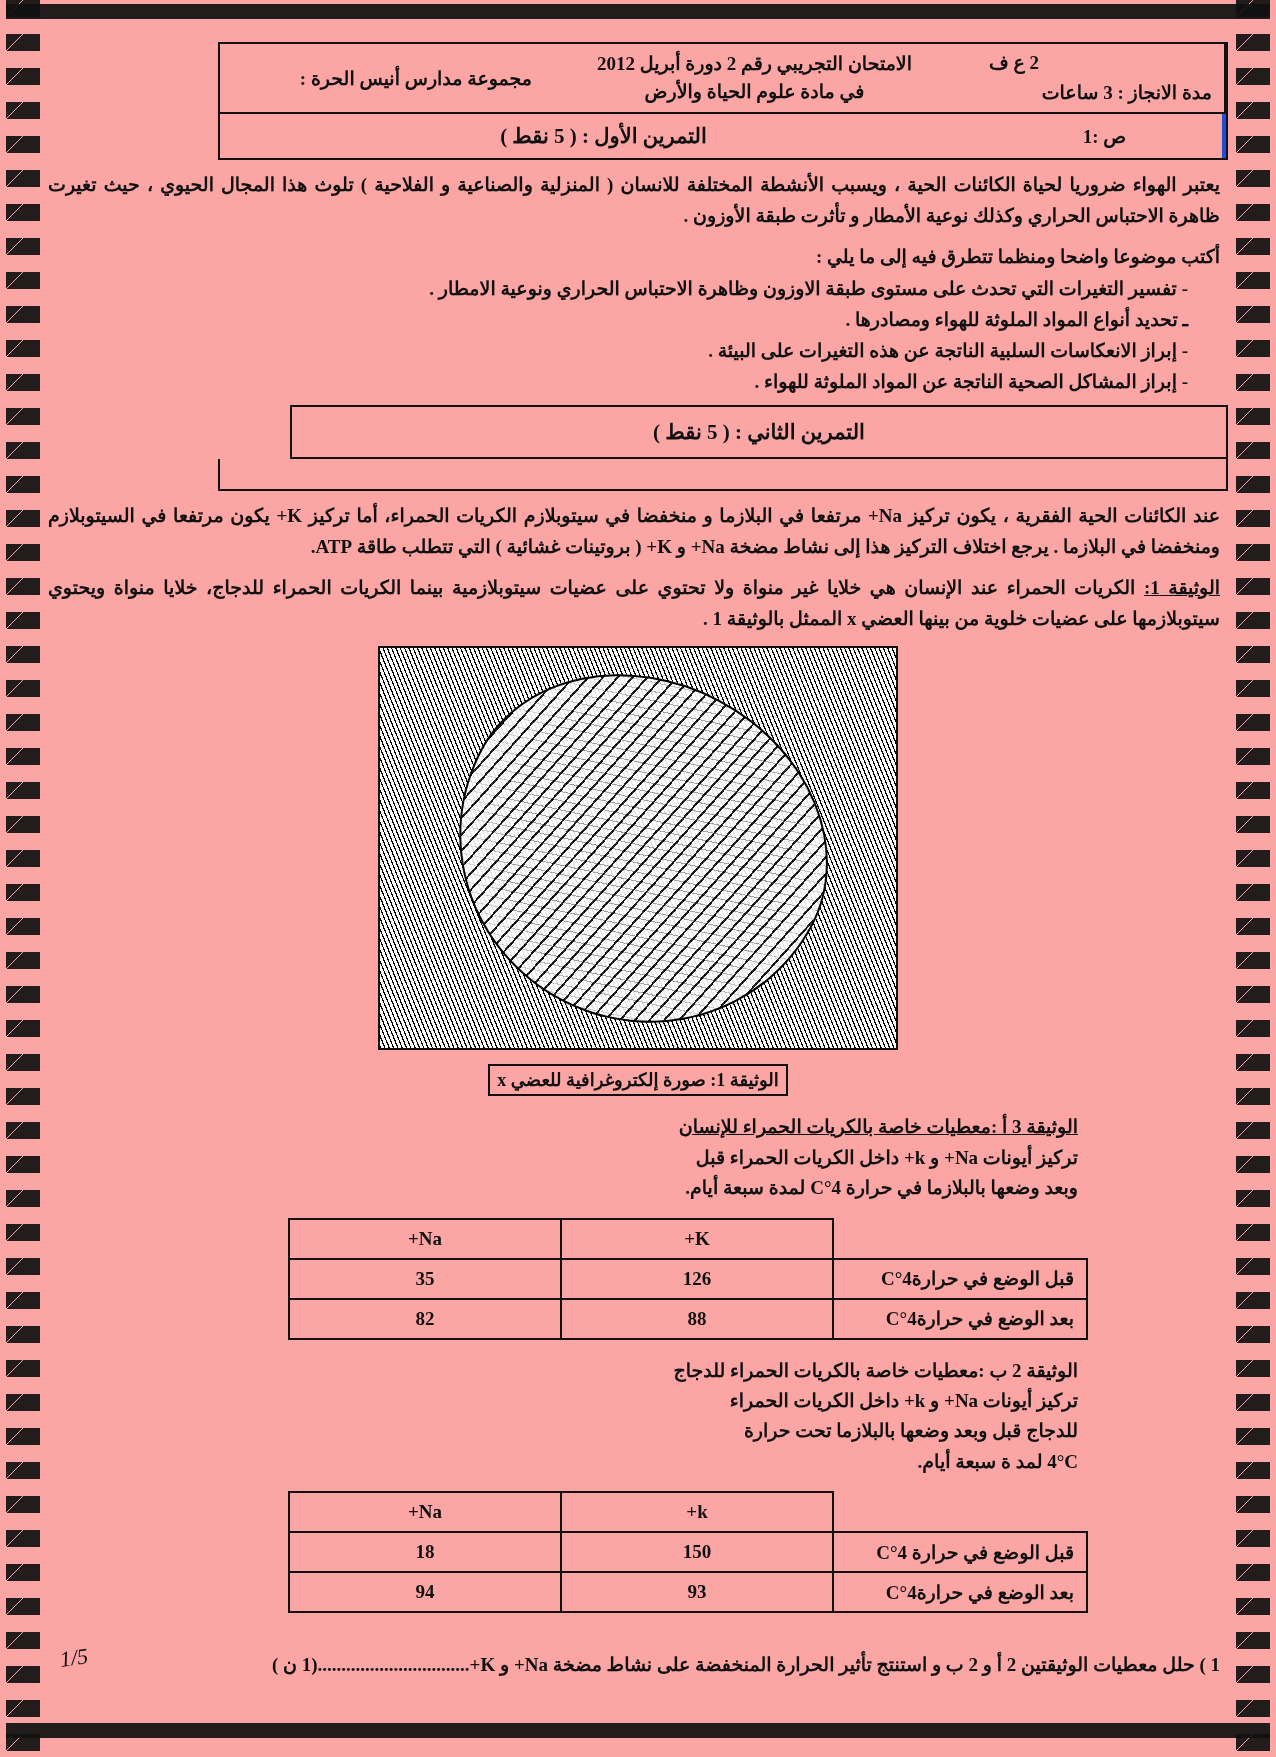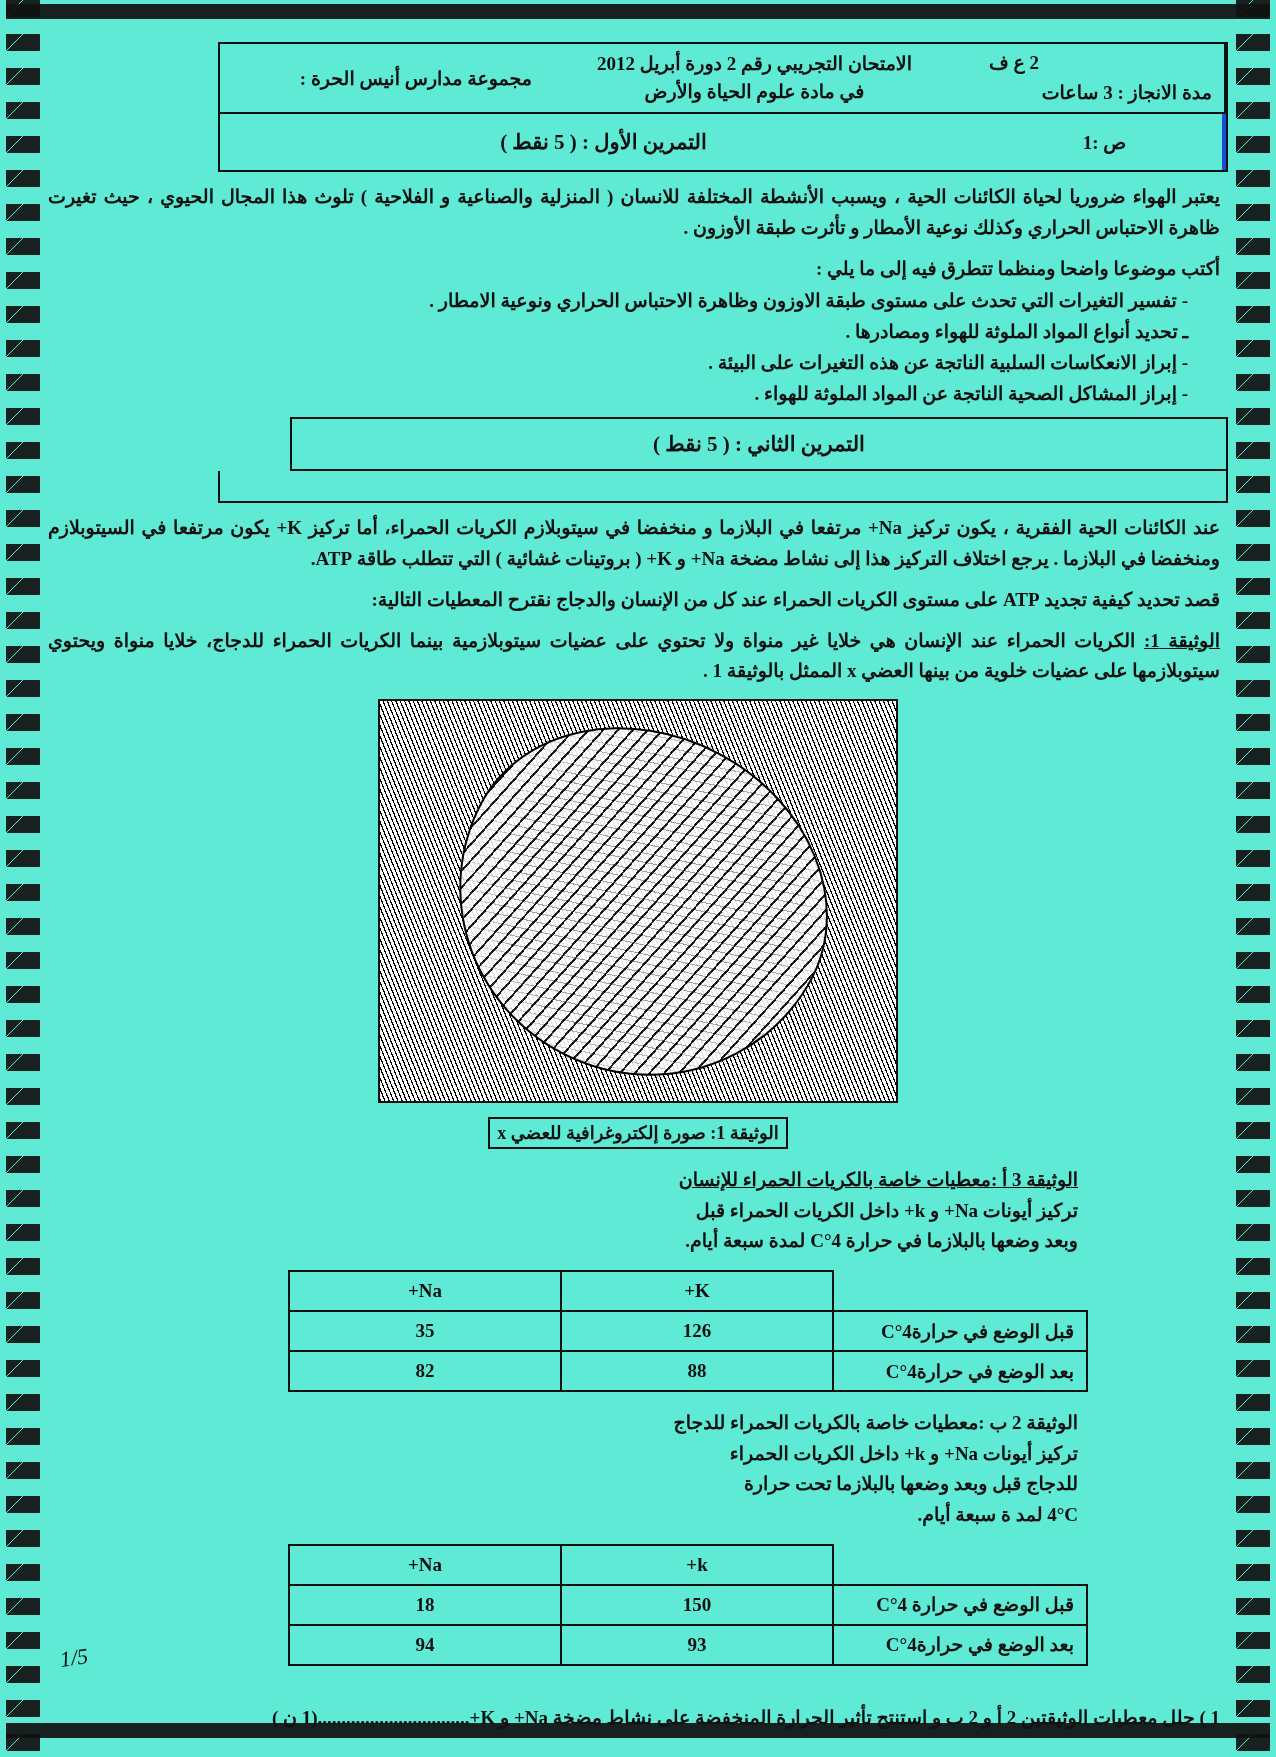--- a/index.html
+++ b/index.html
@@ -4,21 +4,21 @@
 <style>
   html, body {
     margin: 0;
     padding: 0;
     background: #ffffff;
   }
   .page {
     position: relative;
     width: 1276px;
     height: 1757px;
-    background: #5eead4;
+    background: #fca5a5;
     font-family: "Liberation Serif", serif;
     color: #111;
     overflow: hidden;
   }
 
   
   .border-band {
     position: absolute;
     background-repeat: repeat;
   }
@@ -90,21 +90,21 @@
     line-height: 1.6;
   }
   .hdr-right .l1 { text-align: left; padding-left: 12px; }
 
   
   .ex-strip {
     border: 2px solid #111;
     border-top: none;
     width: 1010px;
     box-sizing: border-box;
-    height: 58px;
+    height: 46px;
     display: flex;
     flex-direction: row-reverse;
     align-items: center;
   }
   .ex-title {
     flex: 1;
     text-align: center;
     font-weight: bold;
     font-size: 21px;
   }
@@ -292,21 +292,20 @@
       <div>- إبراز الانعكاسات  السلبية الناتجة عن هذه التغيرات على البيئة .</div>
       <div>- إبراز المشاكل الصحية الناتجة عن المواد الملوثة للهواء .</div>
     </div>
 
     <div class="ex2-strip">
       <span>التمرين الثاني : ( 5 نقط )</span>
     </div>
     <div class="ex2-tail"></div>
 
     <div class="para">عند الكائنات الحية الفقرية ، يكون تركيز Na+ مرتفعا في البلازما و منخفضا في سيتوبلازم الكريات الحمراء، أما تركيز K+ يكون مرتفعا في السيتوبلازم  ومنخفضا في البلازما . يرجع اختلاف التركيز هذا إلى نشاط مضخة Na+  و K+ ( بروتينات غشائية ) التي تتطلب طاقة ATP.</div>
-    <div class="para">قصد تحديد كيفية تجديد ATP على مستوى الكريات الحمراء عند كل من الإنسان والدجاج نقترح المعطيات التالية:</div>
 
     <div class="para">
       <span class="u">الوثيقة 1:</span><span> الكريات الحمراء عند الإنسان هي خلايا غير منواة ولا تحتوي على عضيات سيتوبلازمية بينما الكريات الحمراء للدجاج، خلايا منواة ويحتوي سيتوبلازمها على عضيات خلوية من بينها العضي x الممثل بالوثيقة 1 .</span>
     </div>
 
     <div class="figure-wrap">
       <div class="micrograph">
         <div class="micro-organelle"></div>
         <div class="micro-noise"></div>
       </div>

